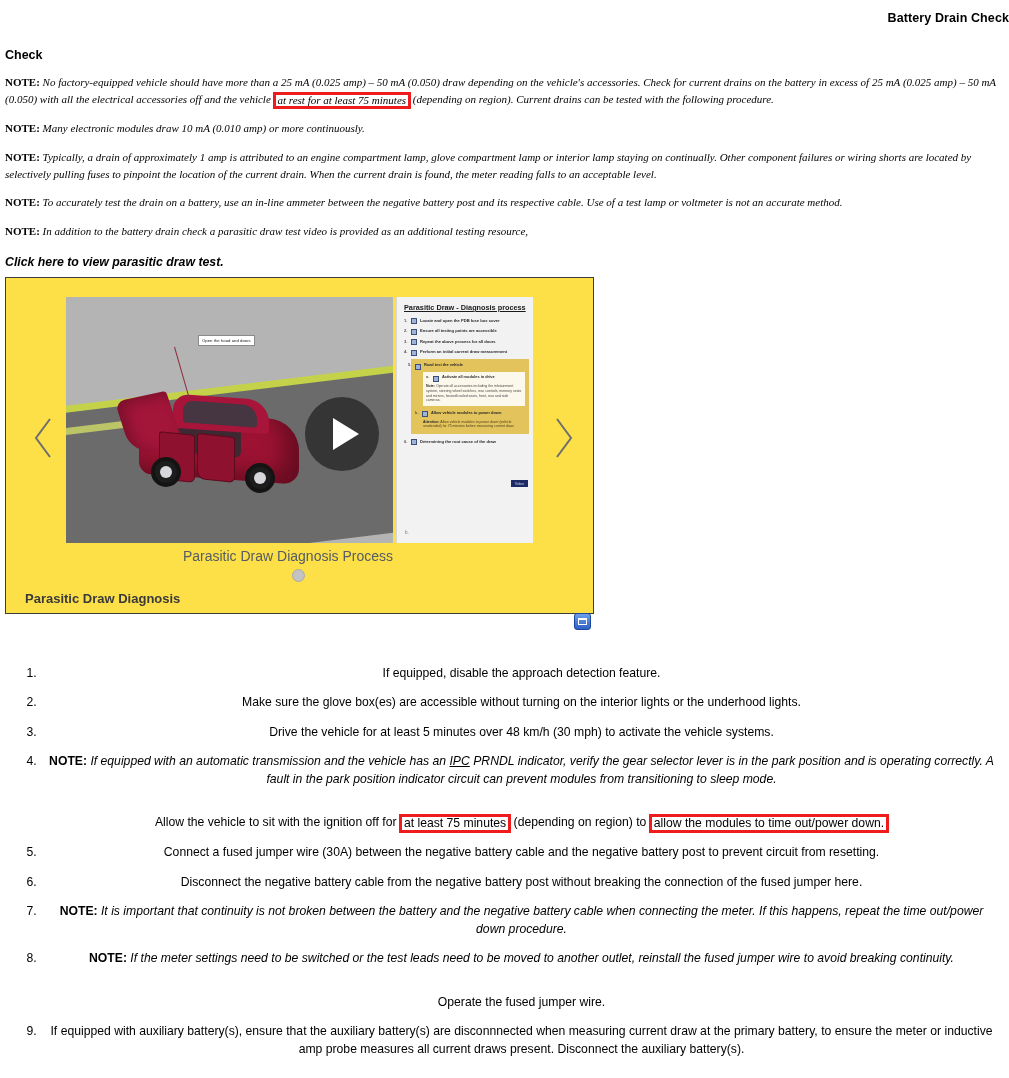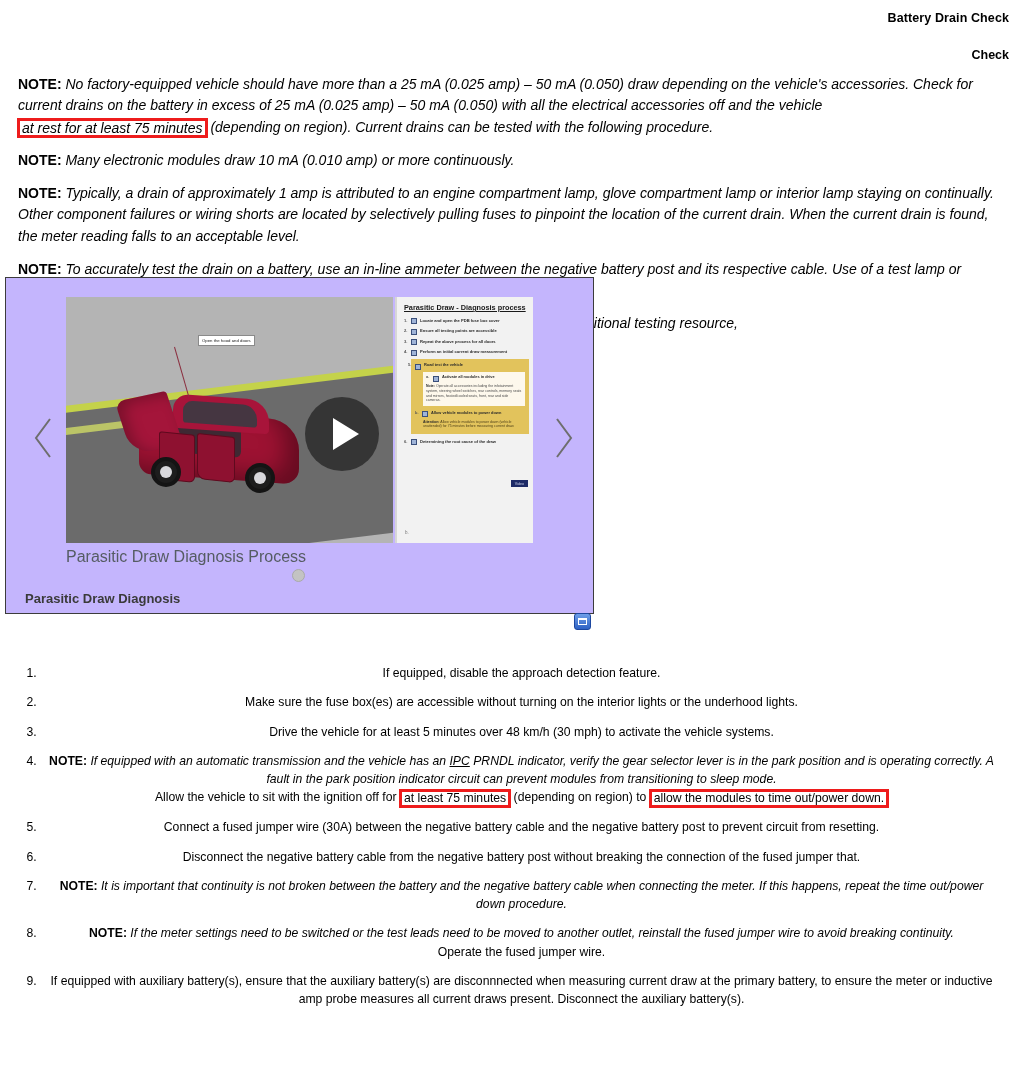--- a/index.html
+++ b/index.html
@@ -21,27 +21,27 @@
     font-size: 12.5px;
     font-weight: bold;
     margin: 11px 0 0 0;
     letter-spacing: .1px;
   }
 
   .section-heading {
     font-size: 12.5px;
     font-weight: bold;
     margin: 23px 0 0 5px;
-    text-align: right;
   }
 
   .note-block {
-    margin: 12px 7px 0 18px;
-    font-size: 14px;
+    margin: 12px 7px 0 5px;
+    font-size: 11px;
     line-height: 1.52;
+    font-family: Liberation Serif, serif;
   }
   .note-label {
     font-weight: bold;
     font-style: normal;
   }
   .note-text { font-style: italic; }
 
   .clickhere {
     margin: 15px 0 0 5px;
     font-size: 12.3px;
@@ -61,21 +61,21 @@
   }
 
   
   .video-card {
     position: absolute;
     left: 5px;
     top: 277px;
     width: 589px;
     height: 337px;
     border: 1px solid #3c3c3c;
-    background: #c4b5fd;
+    background: #fde047;
     box-sizing: border-box;
   }
   .video-stage {
     position: absolute;
     left: 60px;
     top: 19px;
     width: 465px;
     height: 246px;
   }
   .slide-left {
@@ -304,22 +304,22 @@
     cursor: pointer;
   }
   .nav-arrow svg { display: block; }
   .nav-left { left: 26px; }
   .nav-right { left: 545px; }
 
   .video-caption {
     position: absolute;
     left: 60px; top: 270px;
     width: 327px;
-    text-align: left;
-    font-size: 16px;
+    text-align: right;
+    font-size: 14px;
     color: #555c63;
   }
   .video-dot {
     position: absolute;
     left: 286px; top: 291px;
     width: 13px; height: 13px;
     border-radius: 50%;
     background: #c3c3c3;
     border: 1px solid #a9a9a9;
     box-sizing: border-box;
@@ -365,21 +365,21 @@
     font-size: 12.2px;
     line-height: 1.5;
     list-style-position: outside;
   }
   ol.steps > li {
     margin-bottom: 11px;
     padding-left: 4px;
     text-align: center;
   }
   ol.steps > li:last-child { margin-bottom: 0; }
-  .sub-para { margin-top: 0; }
+  .sub-para { margin-top: 25px; }
   .italic { font-style: italic; }
   .bold { font-weight: bold; }
   u.plain { }
 </style>
 </head>
 <body>
 
 <div class="page-title">Battery Drain Check</div>
 
 <div class="section-heading">Check</div>
@@ -526,41 +526,41 @@
     <i></i>
   </div>
 
 <ol class="steps">
 
   <li>
     <span>If equipped, disable the approach detection feature.</span>
   </li>
 
   <li>
-    <span>Make sure the fuse box(es) are accessible without turning on the interior lights or the underhood lights.</span>
+    <span>Make sure the glove box(es) are accessible without turning on the interior lights or the underhood lights.</span>
   </li>
 
   <li>
     <span>Drive the vehicle for at least 5 minutes over 48 km/h (30 mph) to activate the vehicle systems.</span>
   </li>
 
   <li>
     <span class="bold">NOTE:</span>
     <span class="italic"><span>If equipped with an automatic transmission and the vehicle has an </span><u class="plain">IPC</u><span> PRNDL indicator, verify the gear selector lever is in the park position and is operating correctly. A fault in the park position indicator circuit can prevent modules from transitioning to sleep mode.</span></span>
     <div class="sub-para">
       <span>Allow the vehicle to sit with the ignition off for </span><span class="redbox">at least 75 minutes</span><span> (depending on region) to </span><span class="redbox">allow the modules to time out/power down.</span>
     </div>
   </li>
 
   <li>
     <span>Connect a fused jumper wire (30A) between the negative battery cable and the negative battery post to prevent circuit from resetting.</span>
   </li>
 
   <li>
-    <span>Disconnect the negative battery cable from the negative battery post without breaking the connection of the fused jumper that.</span>
+    <span>Disconnect the negative battery cable from the negative battery post without breaking the connection of the fused jumper here.</span>
   </li>
 
   <li>
     <span class="bold">NOTE:</span>
     <span class="italic">It is important that continuity is not broken between the battery and the negative battery cable when connecting the meter. If this happens, repeat the time out/power down procedure.</span>
   </li>
 
   <li>
     <span class="bold">NOTE:</span>
     <span class="italic">If the meter settings need to be switched or the test leads need to be moved to another outlet, reinstall the fused jumper wire to avoid breaking continuity.</span>

